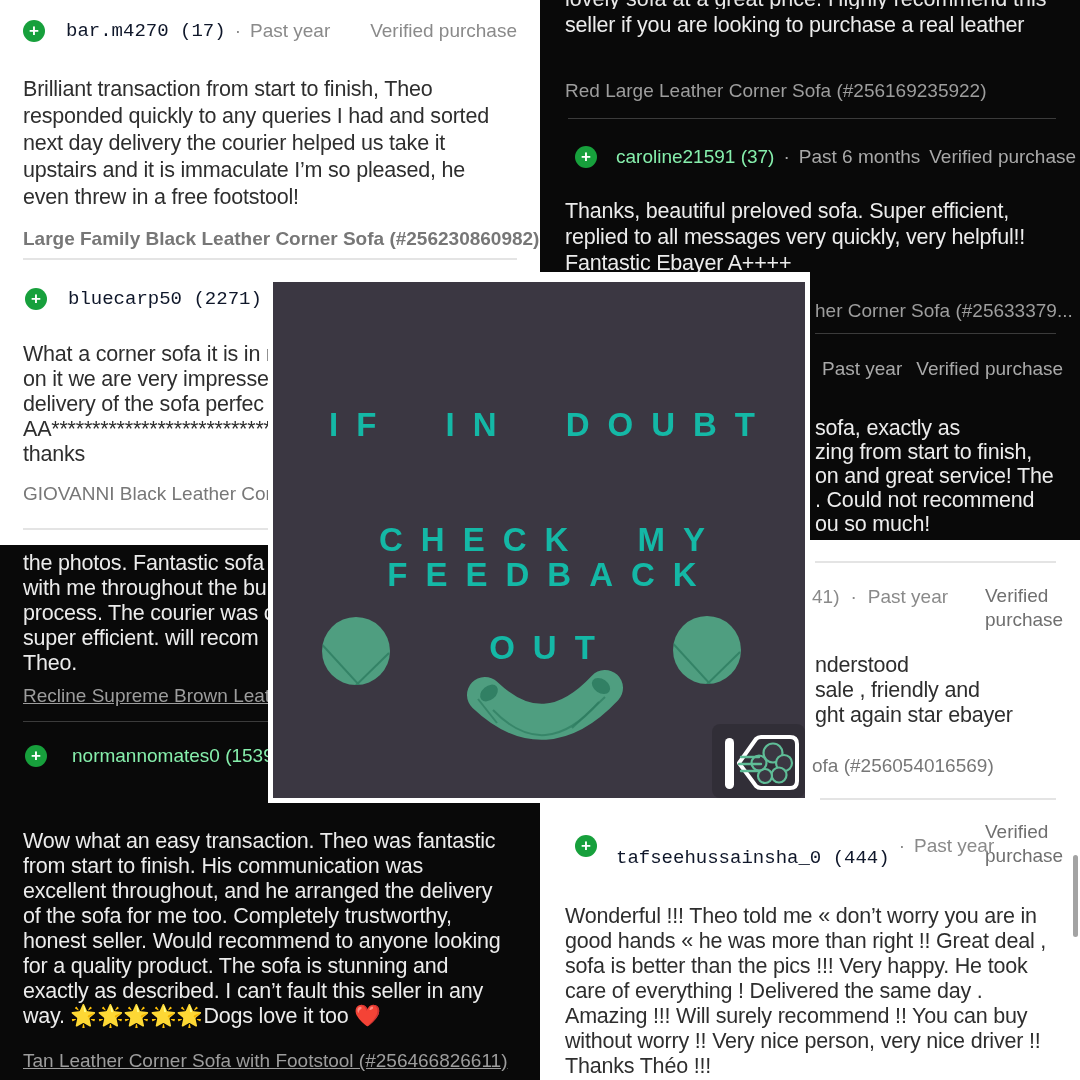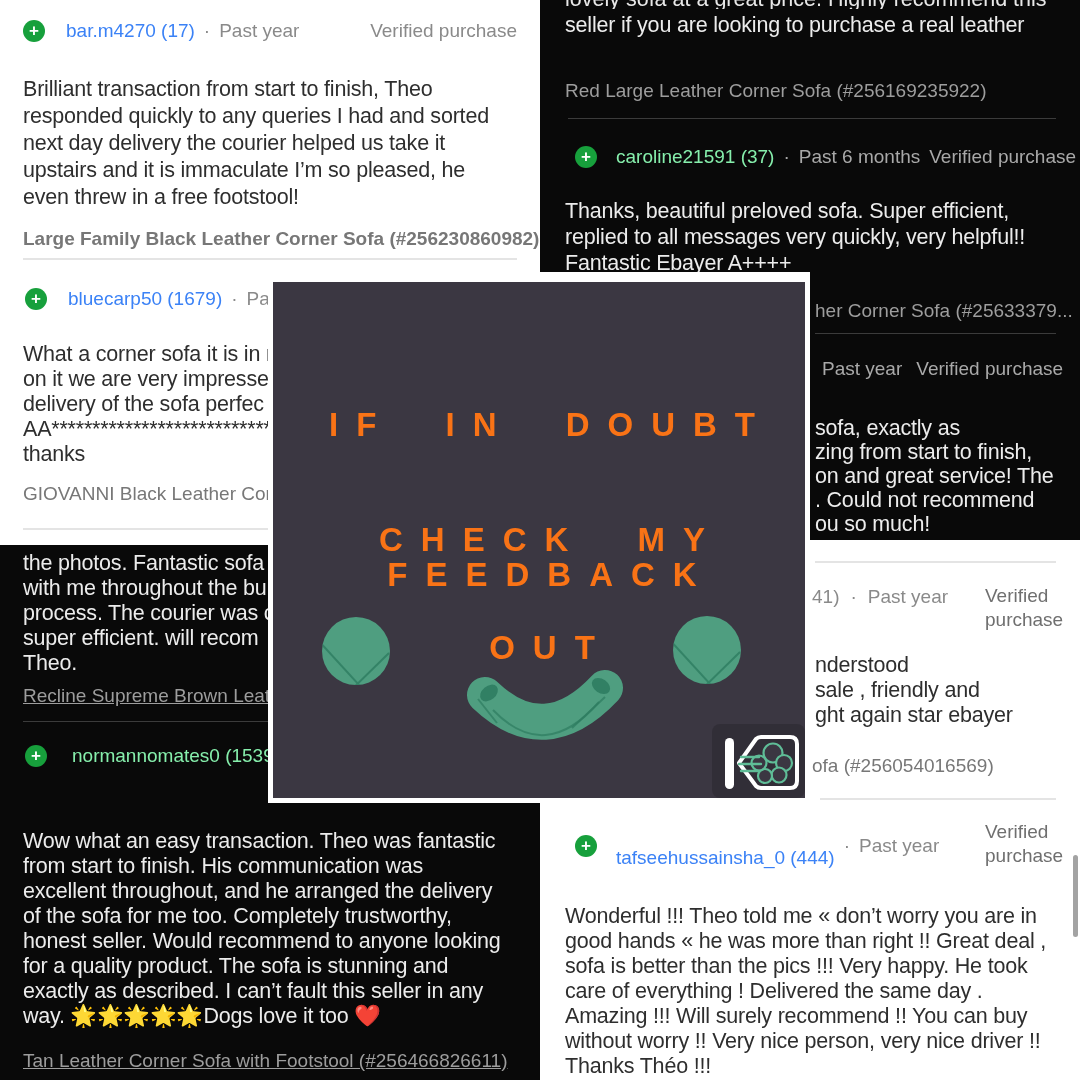--- a/index.html
+++ b/index.html
@@ -5,40 +5,40 @@
   html,body{margin:0;padding:0;}
   body{width:1080px;height:1080px;position:relative;overflow:hidden;background:#fff;
        font-family:"Liberation Sans","DejaVu Sans",sans-serif;}
   .panel{position:absolute;}
   .light{background:var(--page_bg);}
   .dark{background:var(--dark_bg);}
   .row{position:absolute;display:flex;align-items:center;gap:9px;white-space:nowrap;}
   .plus{width:22px;height:22px;border-radius:50%;background:var(--plus_green);color:#fff;
         font-weight:bold;font-size:17px;line-height:21px;text-align:center;flex:none;}
   .user{font-size:19px;}
-  .lt-user{color:#3b82f6;} .dk-user{color:#86efac;}
+  .lt-user{color:#0f172a;font-family:Liberation Mono, monospace;} .dk-user{color:#86efac;}
   .metatext{font-size:19px;}
   .lt-meta{color:#8a8a8a;} .dk-meta{color:#a9a9a9;}
   .pushR{margin-left:auto;}
   .review{position:absolute;font-size:21.5px;letter-spacing:-0.2px;}
   .rlt{color:#2e2e2e;line-height:27px;}
   .rdk{color:#ececec;line-height:25px;}
   .lh25{line-height:25px;} .lh26{line-height:26px;} .lh24{line-height:24px;}
   .item{position:absolute;font-size:19px;white-space:nowrap;}
   .ilt{color:#777;} .idk{color:#9d9d9d;}
   .u{text-decoration:underline;}
   .hr{position:absolute;height:2px;background:#e4e4e4;}
   .hrd{position:absolute;height:1px;background:#3b3b3b;}
   .vstack{position:absolute;font-size:19px;line-height:24px;}
   .clipline{position:absolute;overflow:hidden;height:9px;}
   .clipline>div{margin-top:-13px;font-size:21.5px;color:#e8e8e8;white-space:nowrap;}
   .scrollbar{position:absolute;width:5px;border-radius:3px;background:#a3a3a3;}
   #card{position:absolute;left:268px;top:277px;width:532px;height:516px;
         border:5px solid #fff;background:var(--card_bg);}
-  .h{position:absolute;left:0;right:0;text-align:center;color:#f97316;font-weight:bold;
+  .h{position:absolute;left:0;right:0;text-align:center;color:#14b8a6;font-weight:bold;
      font-size:33px;letter-spacing:18px;word-spacing:24px;white-space:nowrap;padding-left:24px;}
   #card svg{position:absolute;left:0;top:0;}
 </style>
 </head>
 <body>
 
 <section class="panel light" style="left:0;top:0;width:540px;height:545px;">
   <div class="row" style="left:23px;top:20px;width:494px;">
     <span class="plus">+</span>
     <span class="user lt-user" style="margin-left:12px;">bar.m4270 (17)</span>
@@ -51,21 +51,21 @@
     <div>responded quickly to any queries I had and sorted</div>
     <div>next day delivery the courier helped us take it</div>
     <div>upstairs and it is immaculate I’m so pleased, he</div>
     <div>even threw in a free footstool!</div>
   </div>
   <div class="item ilt" style="left:23px;top:228px;font-weight:bold;">Large Family Black Leather Corner Sofa (#256230860982)</div>
   <div class="hr" style="left:23px;top:258px;width:494px;"></div>
 
   <div class="row" style="left:25px;top:288px;width:500px;">
     <span class="plus">+</span>
-    <span class="user lt-user" style="margin-left:12px;">bluecarp50 (1679)</span>
+    <span class="user lt-user" style="margin-left:12px;">bluecarp50 (2271)</span>
     <span class="metatext lt-meta">·</span>
     <span class="metatext lt-meta">Pa</span>
   </div>
   <div class="review rlt lh25" style="left:23px;top:342px;width:505px;">
     <div>What a corner sofa it is in m</div>
     <div>on it we are very impresse</div>
     <div>delivery of the sofa perfec</div>
     <div>AA******************************</div>
     <div>thanks</div>
   </div>

